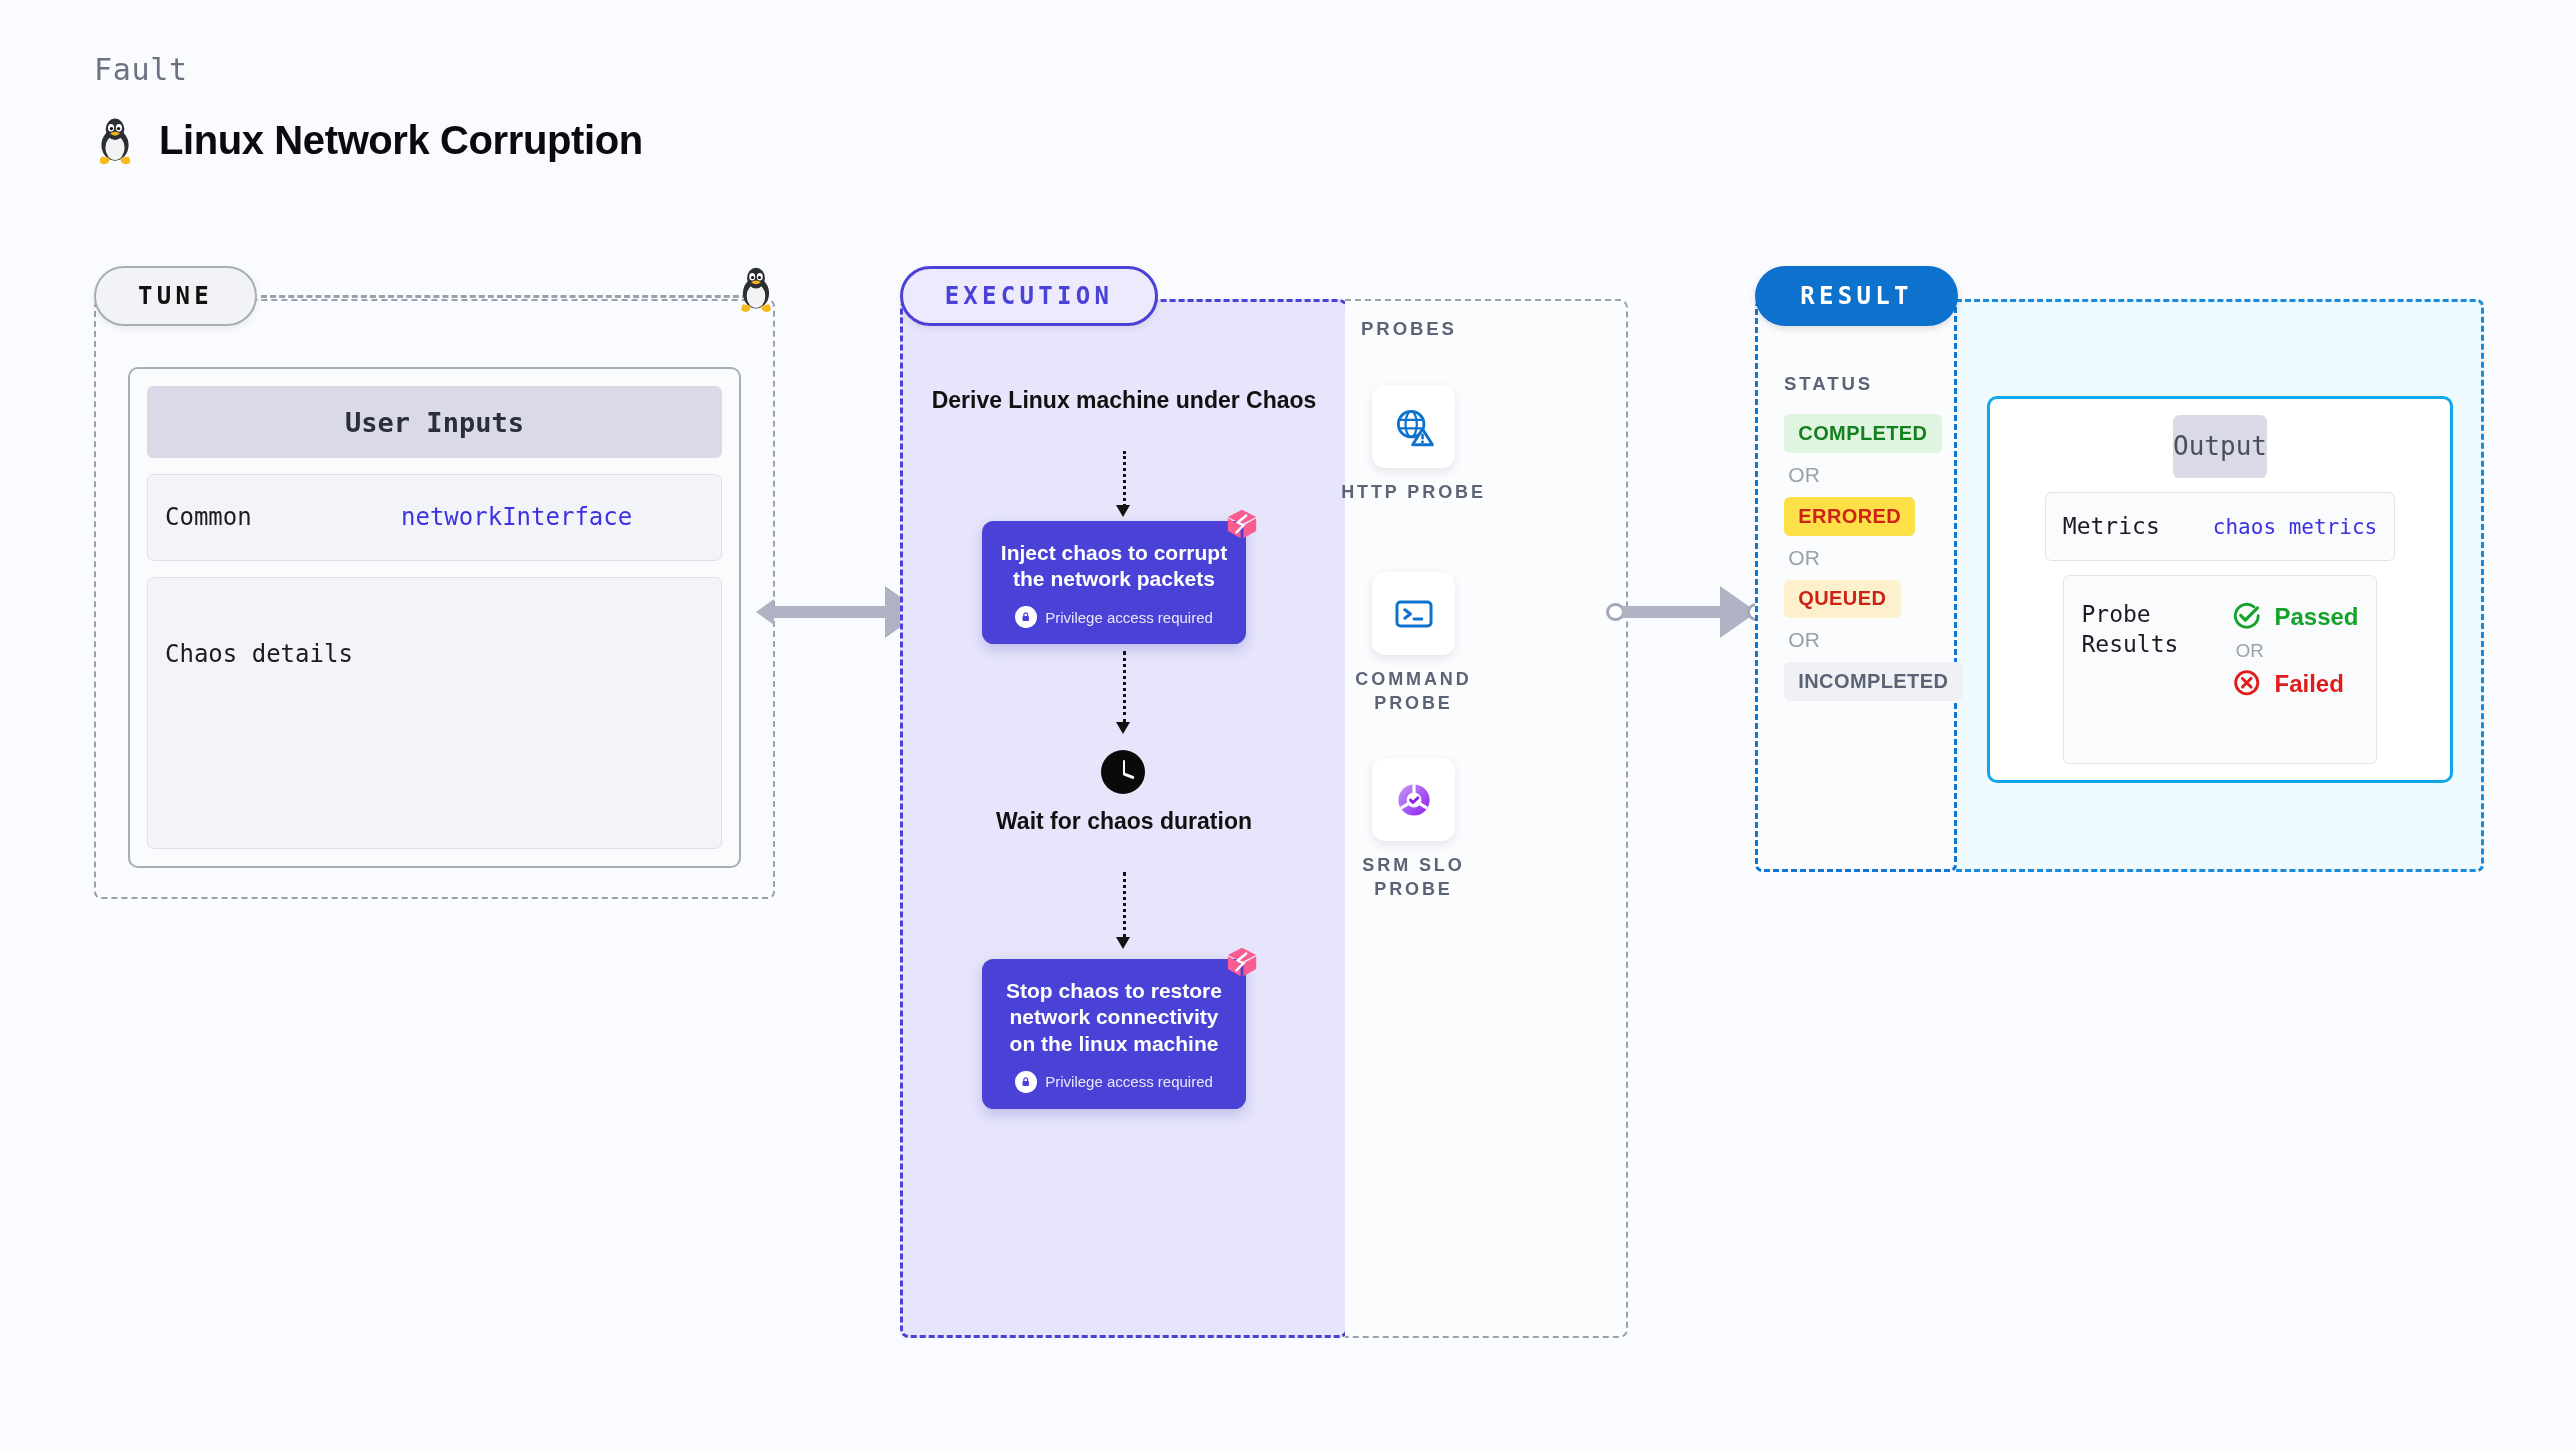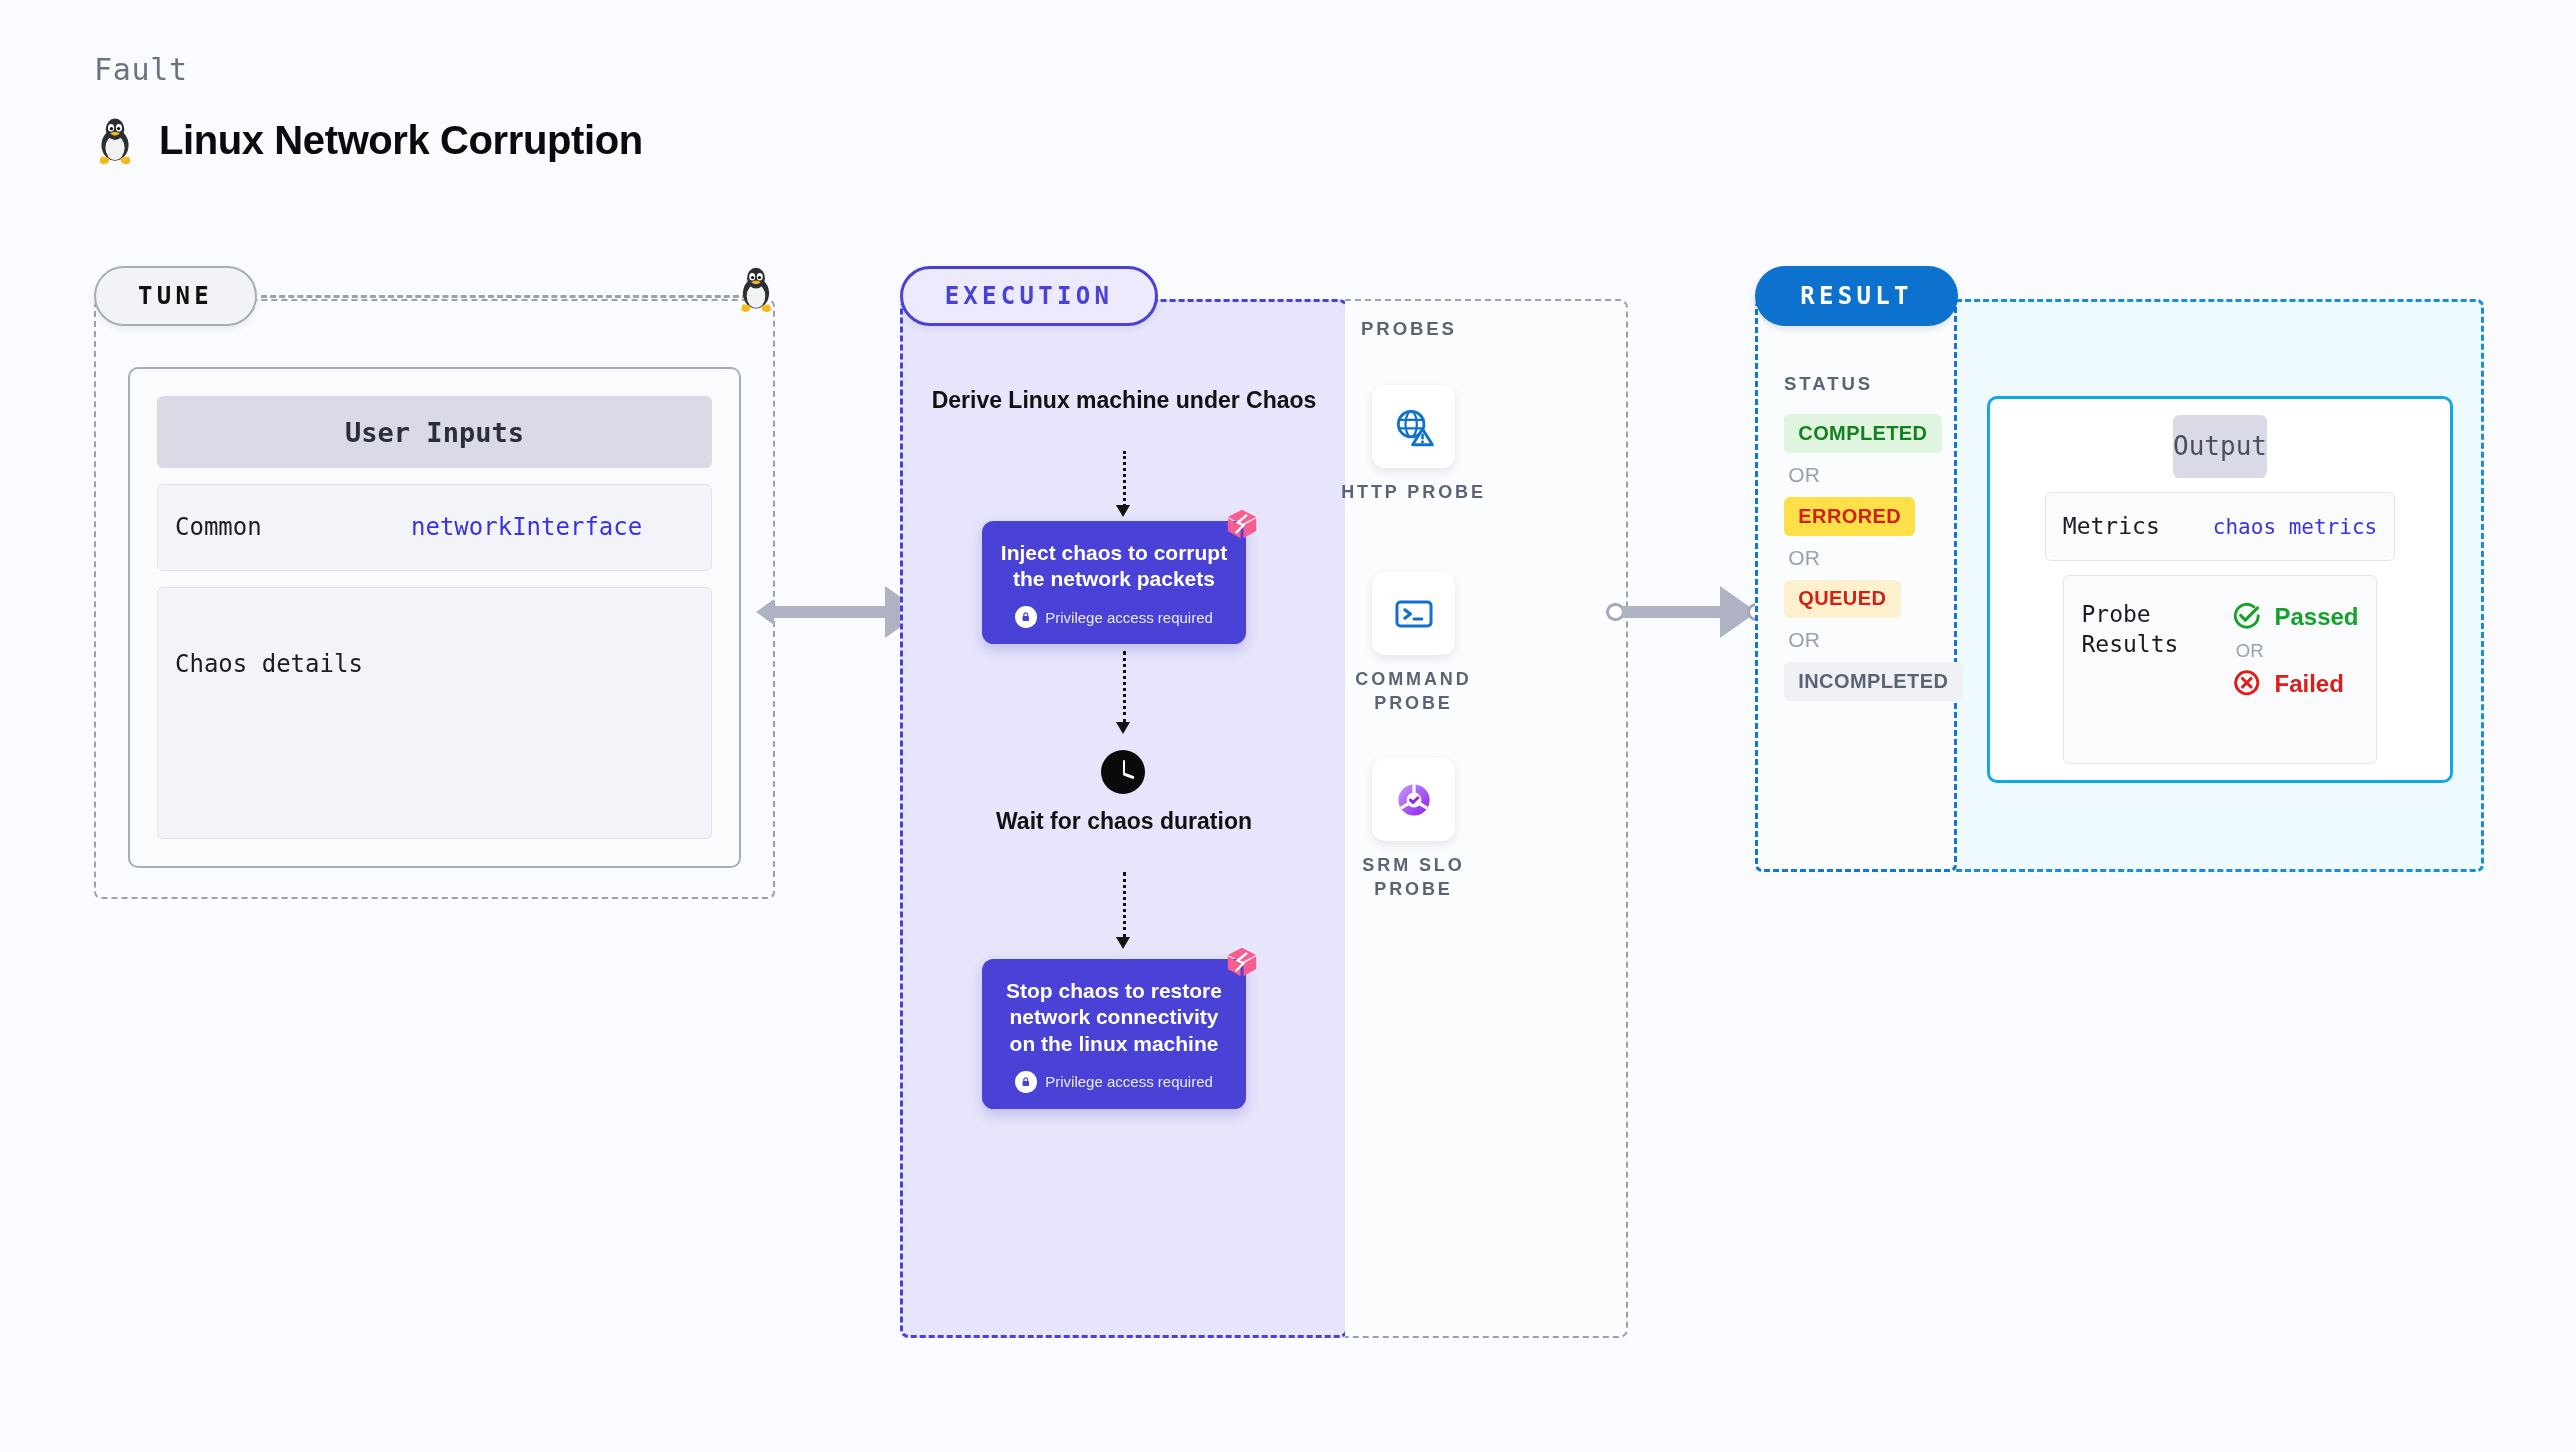--- a/index.html
+++ b/index.html
@@ -101,21 +101,21 @@
   }
   .tune-tux { position: absolute; left: 736px; top: 264px; }
 
   
   .ui-card {
     position: absolute; left: 128px; top: 367px;
     width: 613px; height: 501px;
     background: #fafbfd;
     border: 2.9px solid #a7adb9;
     border-radius: 10px;
-    padding: 27px;
+    padding: 17px;
     display: flex; flex-direction: column; gap: 15.8px;
   }
   .ui-head {
     height: 72px; background: #d9dae6; border-radius: 6.4px;
     display: flex; align-items: center; justify-content: center;
     font-family: "DejaVu Sans Mono", monospace;
     font-size: 27px; font-weight: 700; color: #2c2f3a;
   }
   .ui-row {
     background: #f3f4f9; border: 1.4px solid #dfe1e9; border-radius: 6.4px;

